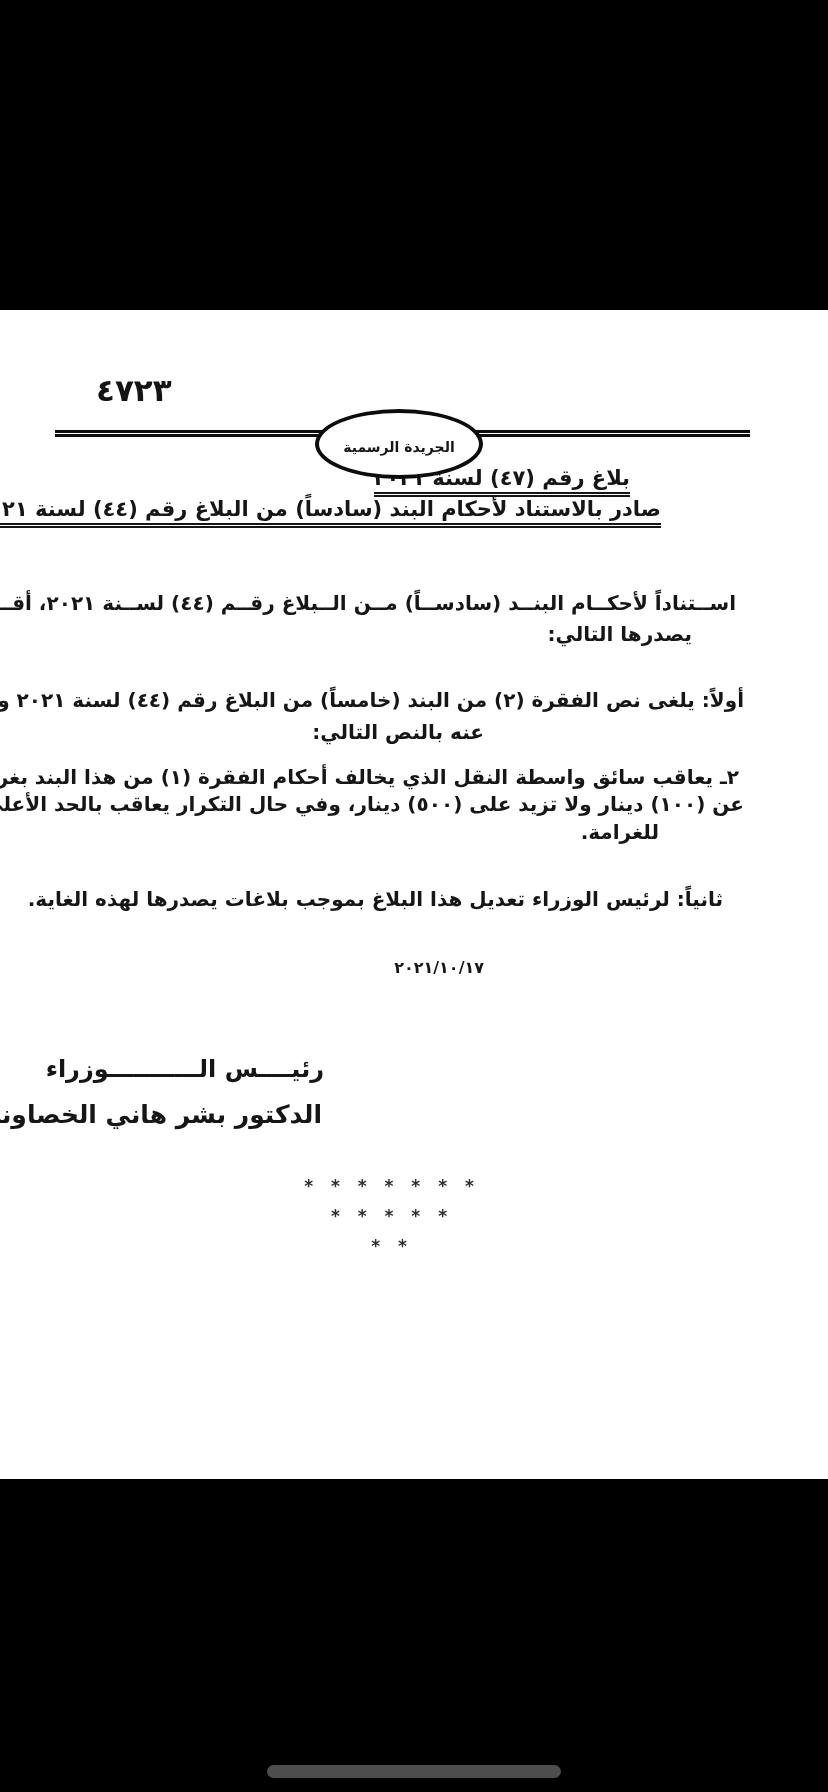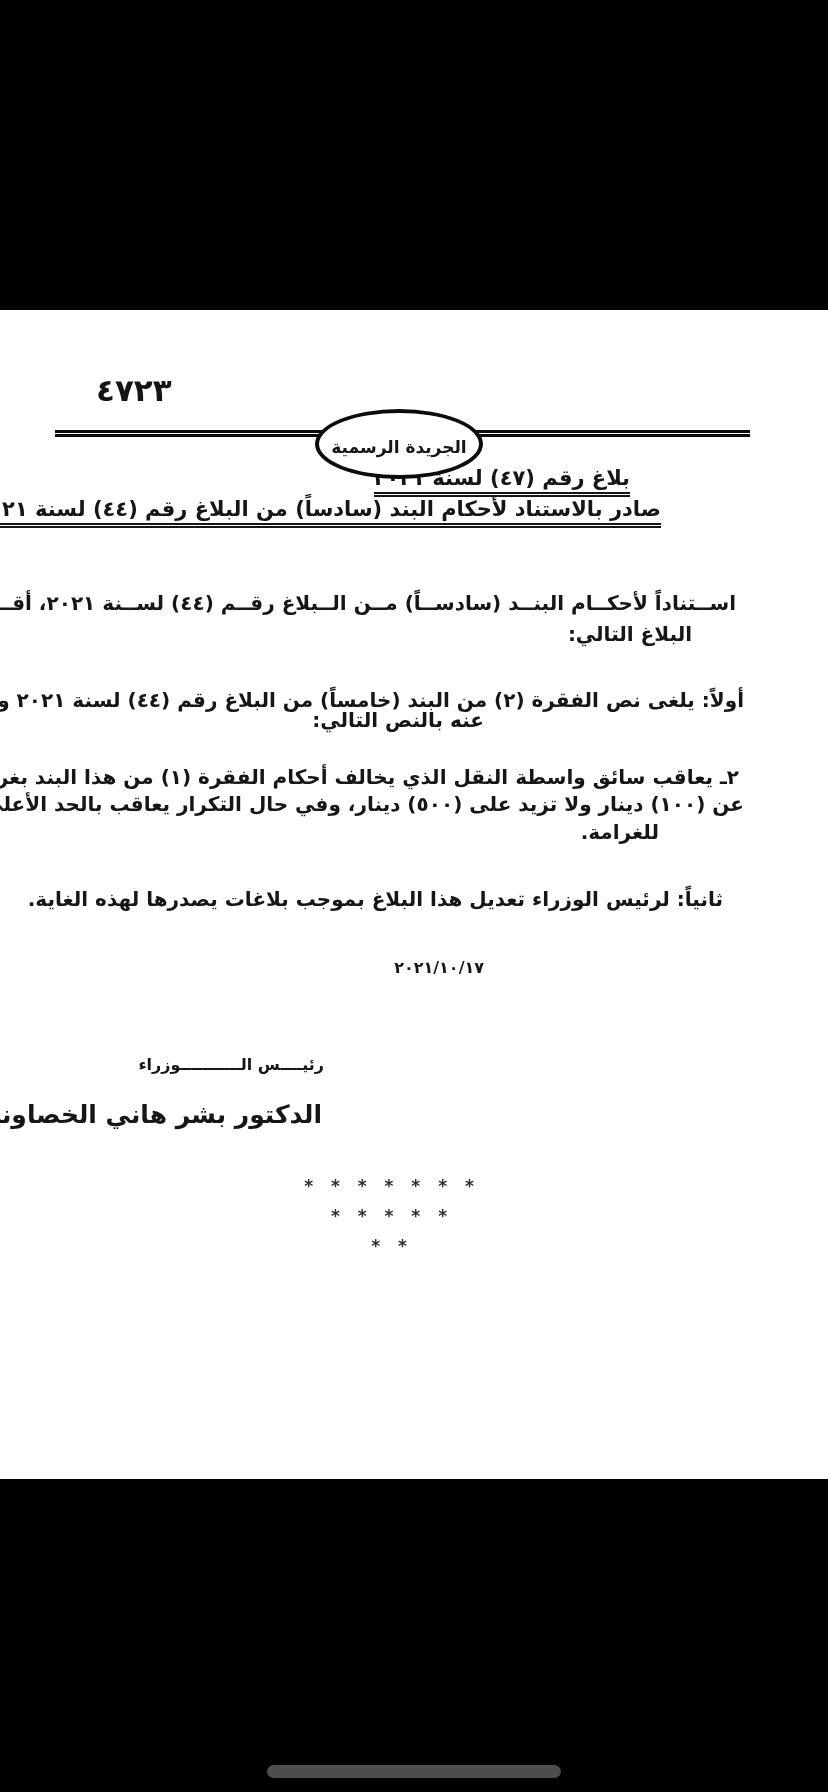--- a/index.html
+++ b/index.html
@@ -35,48 +35,48 @@
   }
   .gazette-oval {
     left: 315px; top: 99px; width: 160px; height: 62px;
     background: #ffffff;
     border: 4px solid #0c0c0c;
     border-radius: 50%;
     display: flex; align-items: center; justify-content: center;
     z-index: 2;
   }
   .gazette-oval span {
-    font-size: 17px; font-weight: bold; color: #161616;
+    font-size: 14px; font-weight: bold; color: #161616;
     direction: rtl; padding-top: 6px;
   }
 
   .rtl { direction: rtl; unicode-bidi: embed; color: #161616; }
 
   .title-line {
     font-size: 21px; font-weight: bold;
     border-bottom: 5px double #161616;
     padding-bottom: 2px;
   }
   .t1 { top: 156px; right: 245px; }
   .t2 { top: 187px; right: 214px; }
 
   .body-line { font-size: 20px; font-weight: bold; }
 
   .p1l1 { top: 281px; right: 139px; }
   .p1l2 { top: 312px; right: 183px; }
   .i1l1 { top: 378px; right: 131px; }
-  .i1l2 { top: 398px; right: 391px; }
+  .i1l2 { top: 410px; right: 391px; }
   .i2l1 { top: 455px; right: 136px; }
   .i2l2 { top: 482px; right: 131px; }
   .i2l3 { top: 510px; right: 216px; }
   .sec  { top: 577px; right: 152px; }
 
   .date-line { top: 648px; right: 391px; font-size: 16px; font-weight: bold; }
 
-  .sig-title { top: 745px; right: 551px; font-size: 16px; font-weight: bold; }
+  .sig-title { top: 745px; right: 551px; font-size: 24px; font-weight: bold; }
   .sig-name  { top: 790px; right: 553px; font-size: 25px; font-weight: bold; }
 
   .stars-row {
     left: 262px; width: 260px; text-align: center;
     font-size: 17px; font-weight: bold; color: #2f2f2f;
     letter-spacing: 6px; font-family: "DejaVu Sans", sans-serif;
   }
   .stars-1 { top: 866px; }
   .stars-2 { top: 896px; }
   .stars-3 { top: 926px; }
@@ -99,21 +99,21 @@
     <div class="abs header-rule"></div>
 
     <div class="abs gazette-oval">
       <span>الجريدة الرسمية</span>
     </div>
 
     <div class="abs rtl title-line t1">بلاغ رقم (٤٧) لسنة ٢٠٢١</div>
     <div class="abs rtl title-line t2">صادر بالاستناد لأحكام البند (سادساً) من البلاغ رقم (٤٤) لسنة ٢٠٢١</div>
 
     <div class="abs rtl body-line p1l1">اســتناداً لأحكــام البنــد (سادســاً) مــن الــبلاغ رقــم (٤٤) لســنة ٢٠٢١، أقــرر إصــدار</div>
-    <div class="abs rtl body-line p1l2">البلاغ التالي:</div>
+    <div class="abs rtl body-line p1l2">يصدرها التالي:</div>
 
     <div class="abs rtl body-line i1l1">أولاً:  يلغى نص الفقرة (٢) من البند (خامساً) من البلاغ رقم (٤٤) لسنة ٢٠٢١ ويستعاض</div>
     <div class="abs rtl body-line i1l2">عنه بالنص التالي:</div>
 
     <div class="abs rtl body-line i2l1">٢ـ يعاقب سائق واسطة النقل الذي يخالف أحكام الفقرة (١) من هذا البند بغرامة لا تقل</div>
     <div class="abs rtl body-line i2l2">عن (١٠٠) دينار ولا تزيد على (٥٠٠) دينار، وفي حال التكرار يعاقب بالحد الأعلى</div>
     <div class="abs rtl body-line i2l3">للغرامة.</div>
 
     <div class="abs rtl body-line sec">ثانياً: لرئيس الوزراء تعديل هذا البلاغ بموجب بلاغات يصدرها لهذه الغاية.</div>
 

